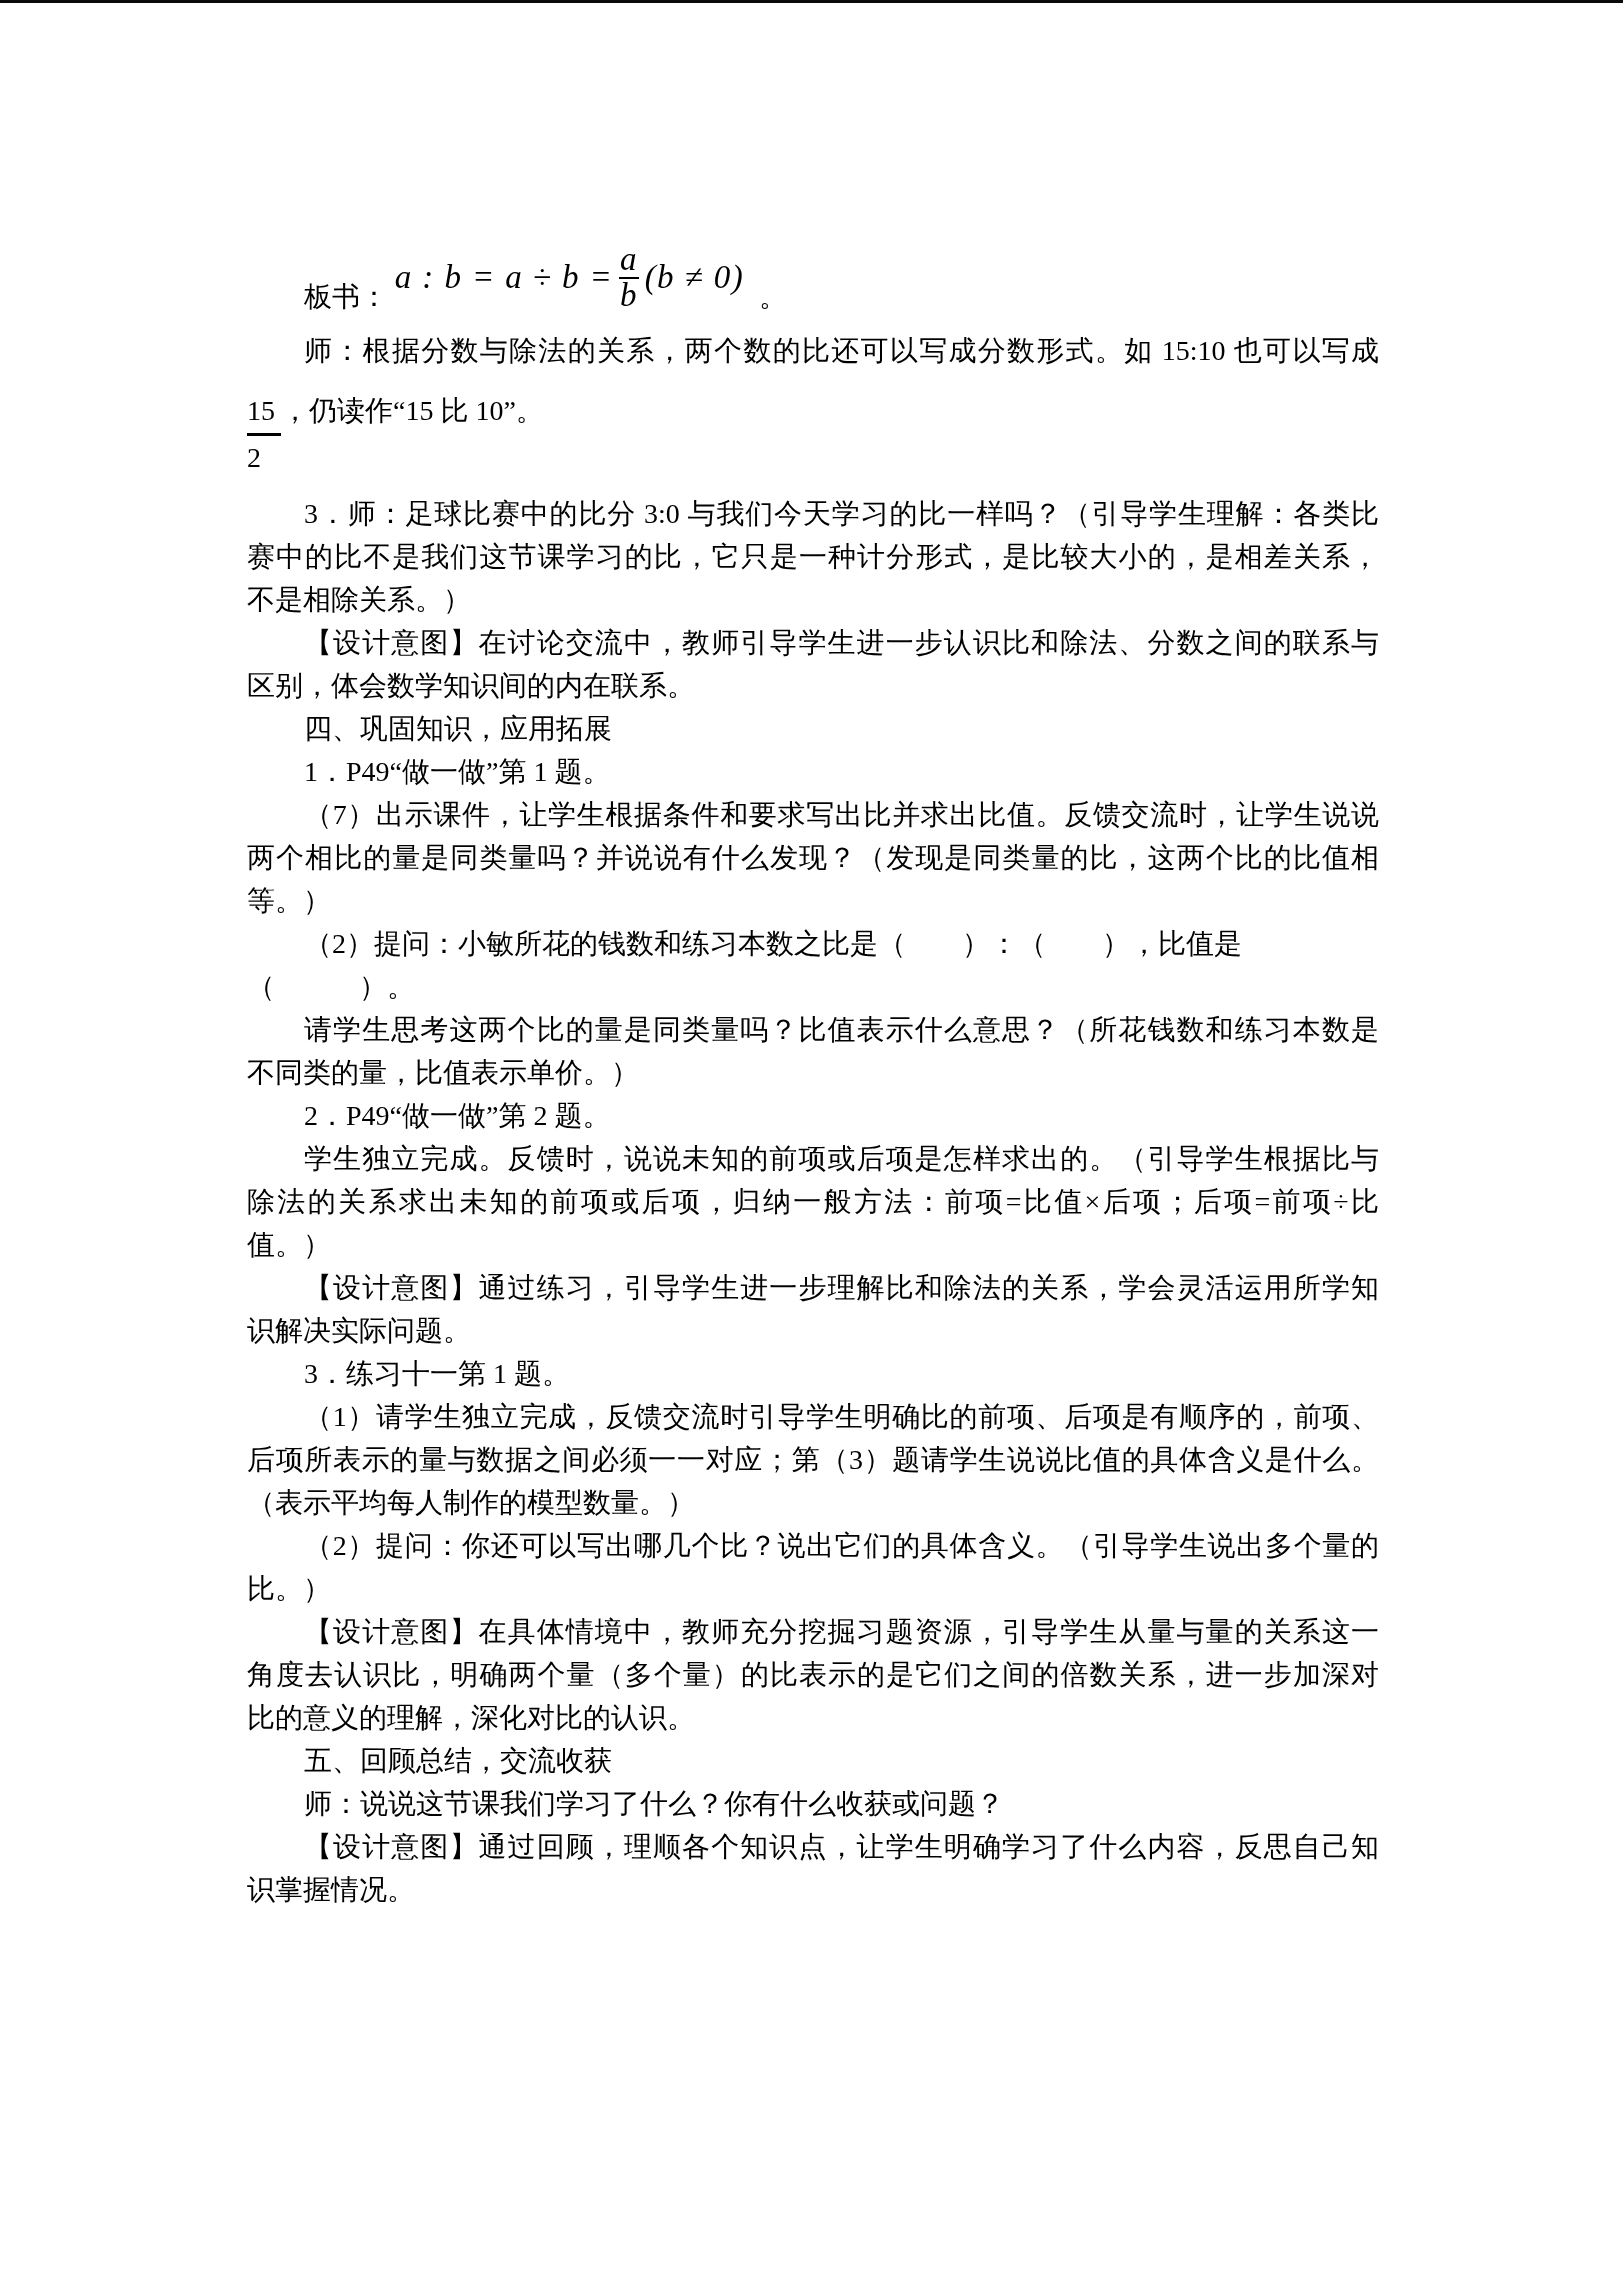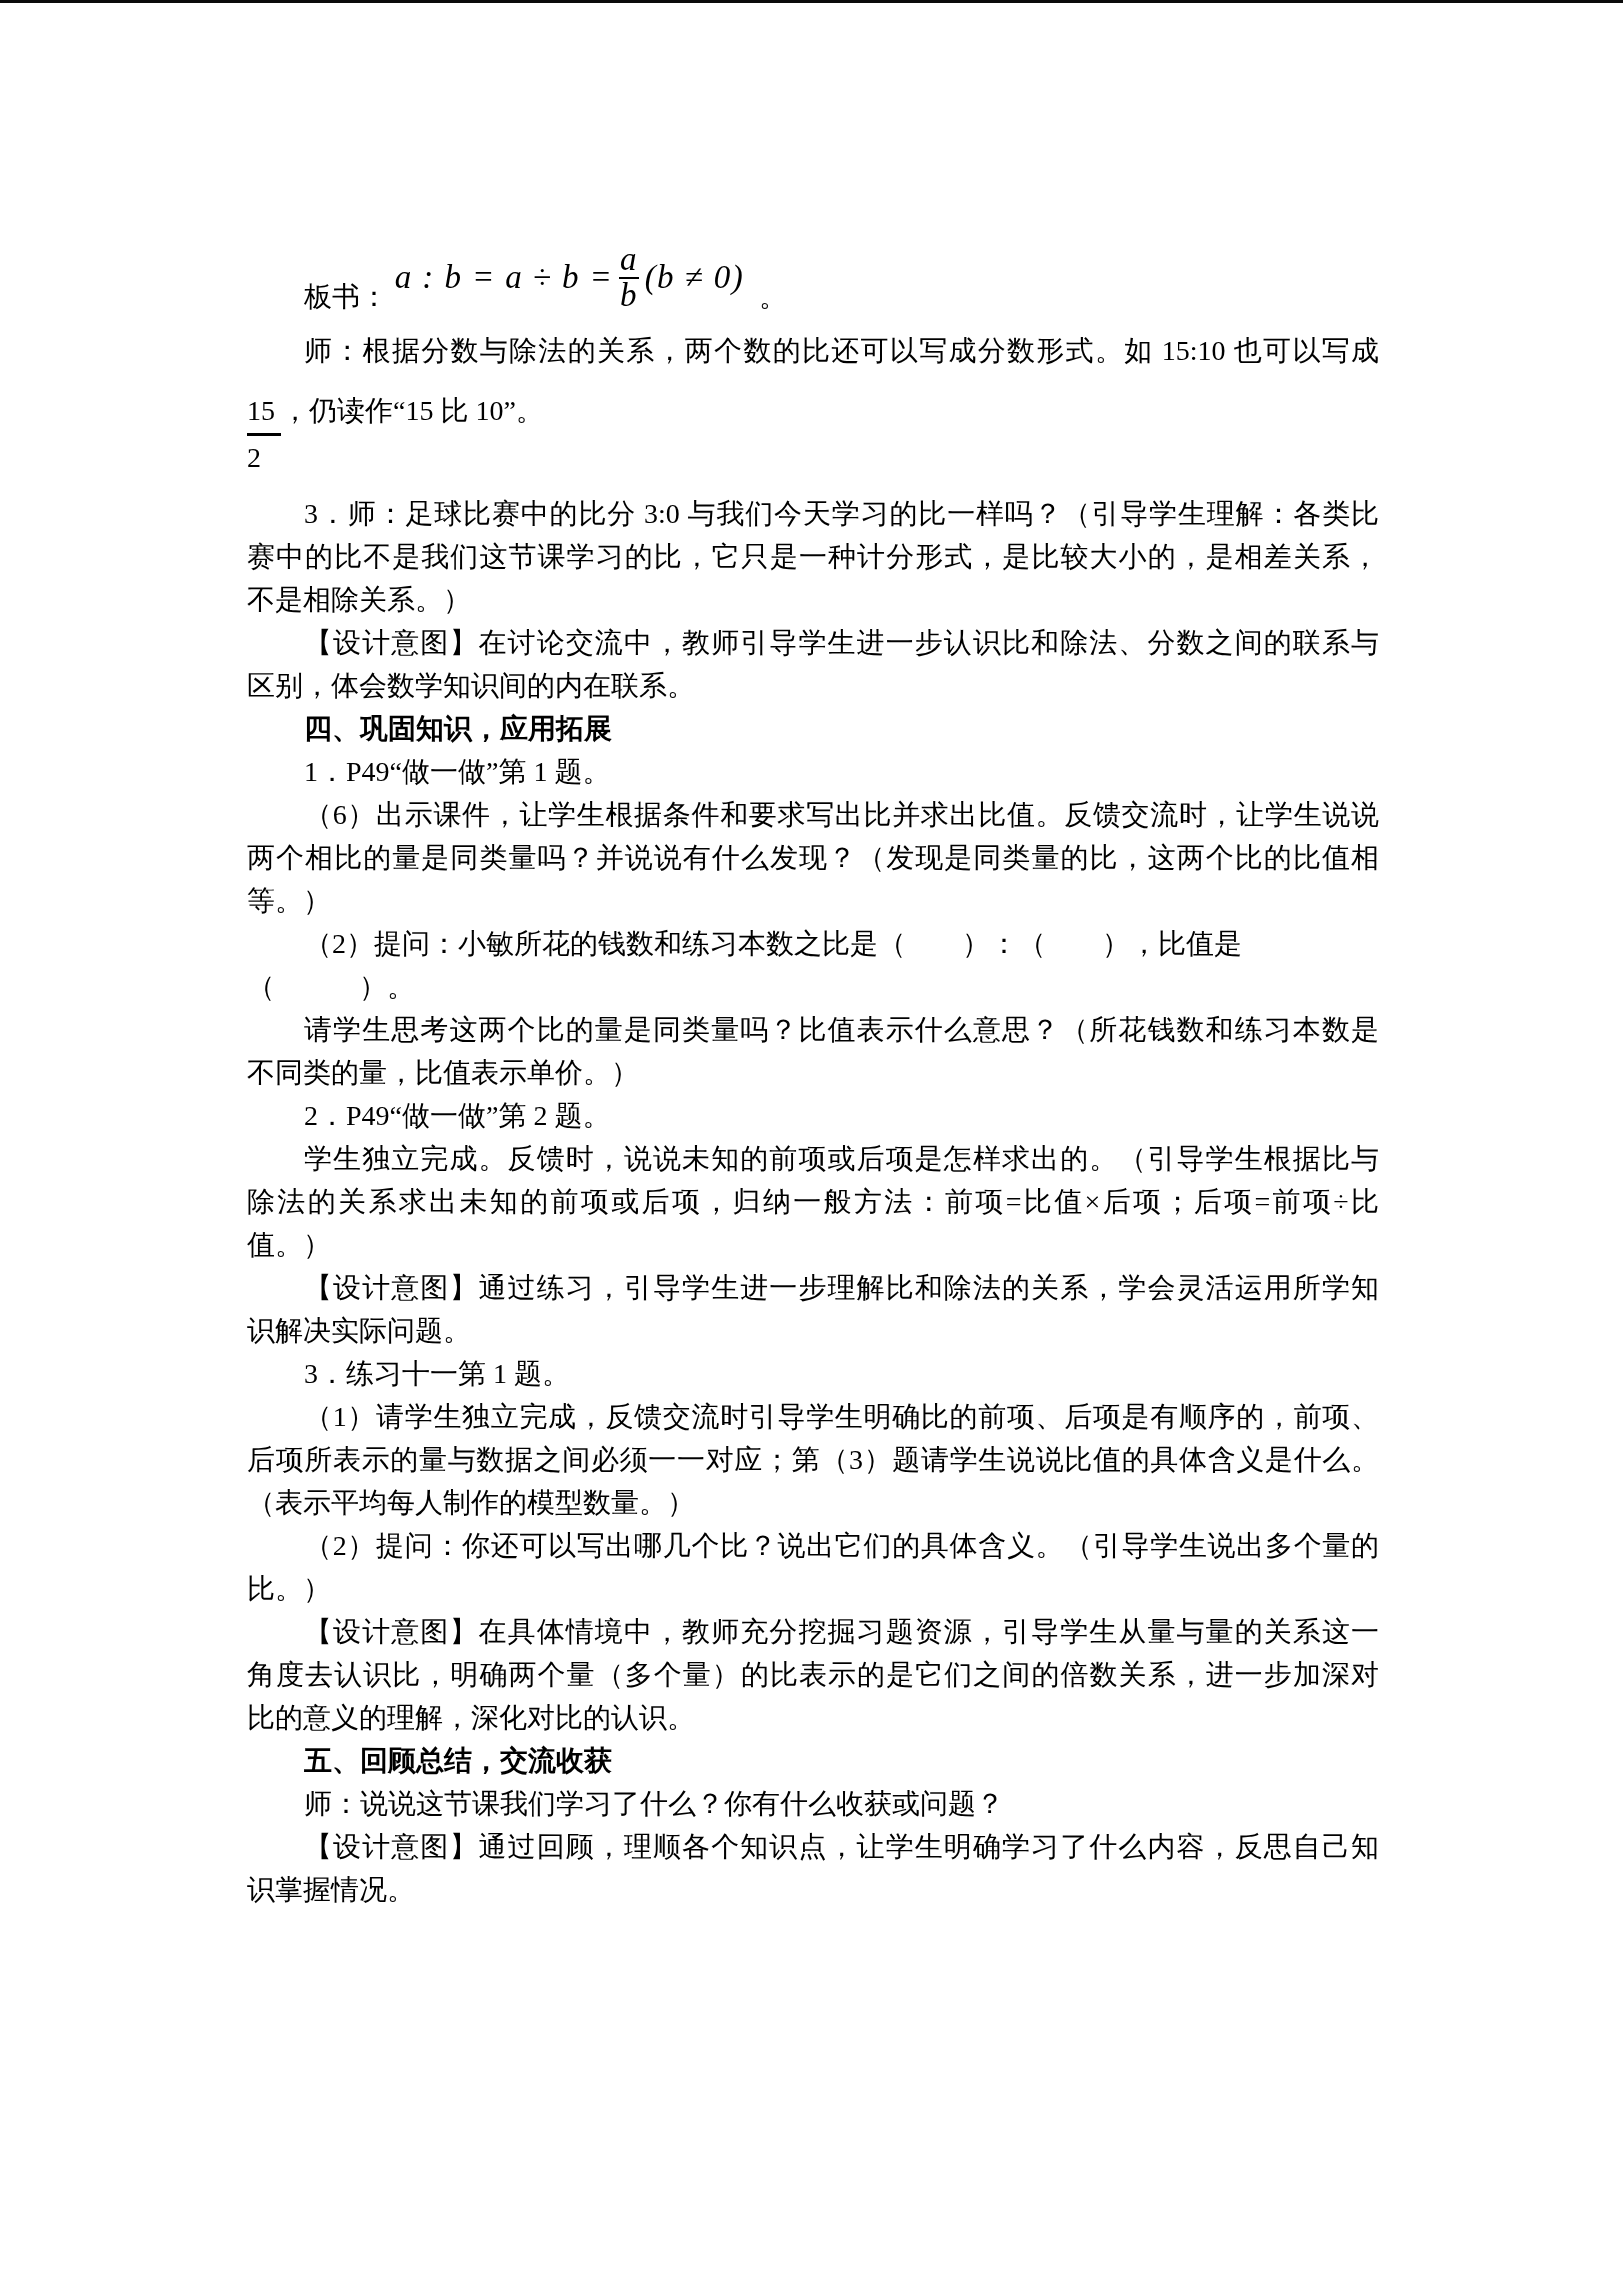--- a/index.html
+++ b/index.html
@@ -26,21 +26,21 @@
     height:43px;
     line-height:43px;
     white-space:pre-wrap;
   }
   .ind{text-indent:57px;}
   .jf{
     text-align:justify;
     text-align-last:justify;
     text-justify:inter-character;
   }
-  .bold{font-weight:bold;}
+  .bold{font-weight:normal;}
 
   
   .row-board{
     height:75px;
     display:flex;
     align-items:flex-end;
     padding-left:57px;
     margin-bottom:14.3px;
   }
   .board-label{line-height:37px;}
@@ -113,21 +113,21 @@
       <span class="frac-tail">，仍读作“15 比 10”。</span>
     </div>
 
     <div class="line ind jf">3．师：足球比赛中的比分 3:0 与我们今天学习的比一样吗？（引导学生理解：各类比</div>
     <div class="line jf">赛中的比不是我们这节课学习的比，它只是一种计分形式，是比较大小的，是相差关系，</div>
     <div class="line">不是相除关系。）</div>
     <div class="line ind jf">【设计意图】在讨论交流中，教师引导学生进一步认识比和除法、分数之间的联系与</div>
     <div class="line">区别，体会数学知识间的内在联系。</div>
     <div class="line ind bold">四、巩固知识，应用拓展</div>
     <div class="line ind">1．P49“做一做”第 1 题。</div>
-    <div class="line ind jf">（6）出示课件，让学生根据条件和要求写出比并求出比值。反馈交流时，让学生说说</div>
+    <div class="line ind jf">（7）出示课件，让学生根据条件和要求写出比并求出比值。反馈交流时，让学生说说</div>
     <div class="line jf">两个相比的量是同类量吗？并说说有什么发现？（发现是同类量的比，这两个比的比值相</div>
     <div class="line">等。）</div>
     <div class="line ind">（2）提问：小敏所花的钱数和练习本数之比是（　　）：（　　），比值是</div>
     <div class="line">（　　　）。</div>
     <div class="line ind jf">请学生思考这两个比的量是同类量吗？比值表示什么意思？（所花钱数和练习本数是</div>
     <div class="line">不同类的量，比值表示单价。）</div>
     <div class="line ind">2．P49“做一做”第 2 题。</div>
     <div class="line ind jf">学生独立完成。反馈时，说说未知的前项或后项是怎样求出的。（引导学生根据比与</div>
     <div class="line jf">除法的关系求出未知的前项或后项，归纳一般方法：前项=比值×后项；后项=前项÷比</div>
     <div class="line">值。）</div>

